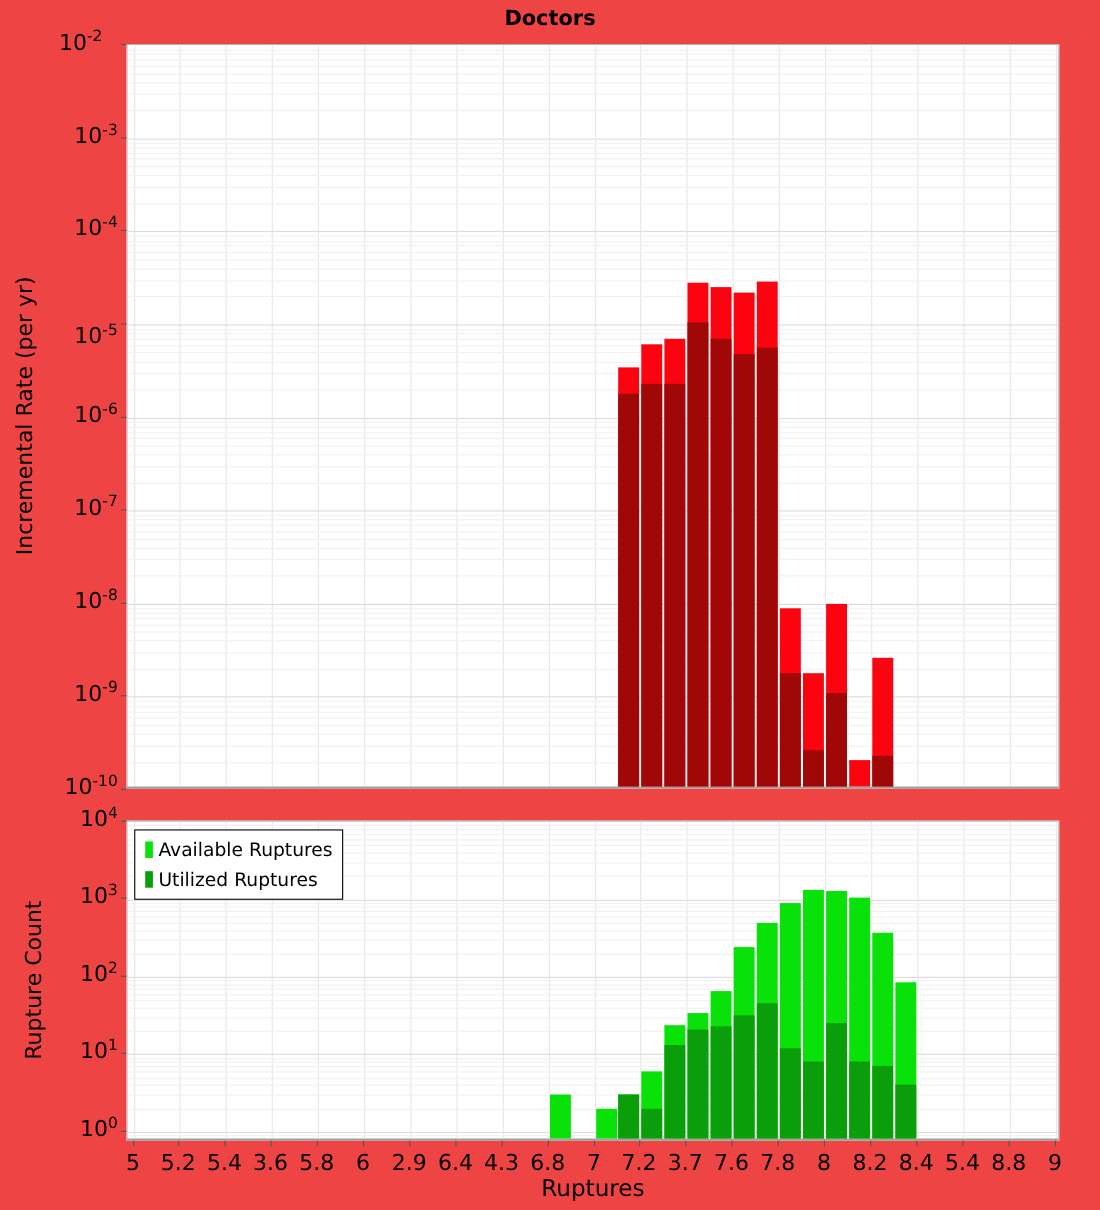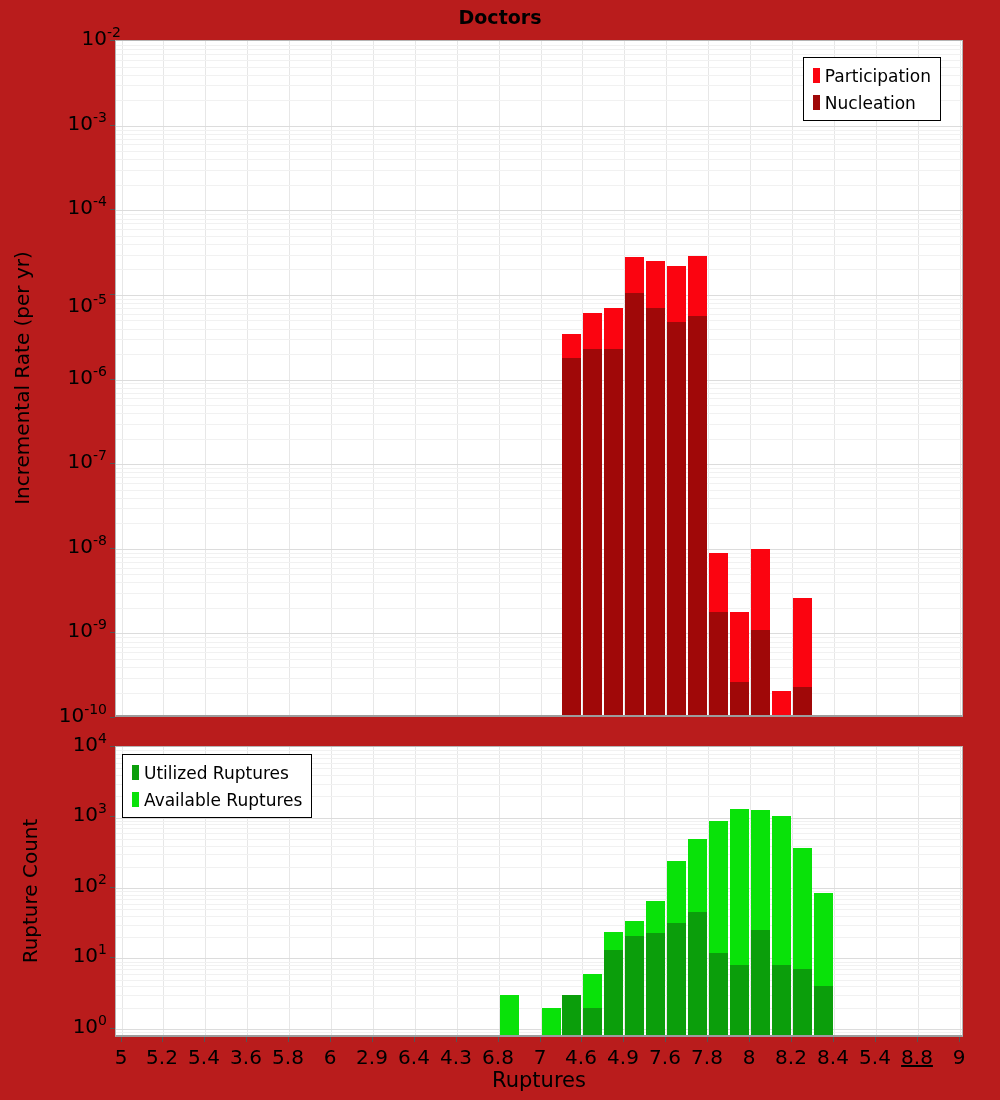--- a/index.html
+++ b/index.html
@@ -1,17 +1,17 @@
 <!DOCTYPE html>
 <html><head>
 <meta charset="utf-8">
 <style>
   html,body { margin:0; padding:0; background:#fff; }
   #fig {
-    position:relative; width:1000px; height:1100px; background:#b91c1c;
+    position:relative; width:1000px; height:1100px; background:#ef4444;
     font-family:"DejaVu Sans","Liberation Sans",sans-serif; color:#000;
     overflow:hidden;
   }
   .fig-title {
     position:absolute; left:0; right:0; top:6px; text-align:center;
     font-size:19px; font-weight:bold;
   }
   .plot {
     position:absolute; background:#fff; overflow:hidden;
     border:1px solid #b5b5b5; border-bottom:2px solid #9d9d9d;
@@ -261,48 +261,38 @@
       <div class="bar" title="Utilized Ruptures M8.1: 8" style="left: 655.9px; width: 19px; top: 218.2px; height: 72.8px; background: rgb(11, 158, 11); z-index: 3;"></div>
       <div class="bar" title="Utilized Ruptures M8.2: 7" style="left: 676.9px; width: 19px; top: 222.3px; height: 68.7px; background: rgb(11, 158, 11); z-index: 3;"></div>
       <div class="bar" title="Utilized Ruptures M8.3: 4" style="left: 697.9px; width: 19px; top: 239.4px; height: 51.6px; background: rgb(11, 158, 11); z-index: 3;"></div>
     </div>
 
   <div class="ytitle" style="left:22px; top:378px;">Incremental Rate (per yr)</div>
 
   <div class="ytitle" style="left:30px; top:891px;">Rupture Count</div>
 
   <div class="xlabel">Ruptures</div>
-<div class="ytick" style="top: 27px; left: 41px;"><span>10</span><sup>-2</sup></div>
+<div class="ytick" style="top: 27px; left: 13px;"><span>10</span><sup>-2</sup></div>
     <div class="tick-y" style="top: 40px; left: 110px;"></div>
     <div class="ytick" style="top: 112px; left: 27px;"><span>10</span><sup>-3</sup></div>
     <div class="tick-y" style="top: 125px; left: 110px;"></div>
     <div class="ytick" style="top: 196px; left: 27px;"><span>10</span><sup>-4</sup></div>
     <div class="tick-y" style="top: 209px; left: 110px;"></div>
     <div class="ytick" style="top: 294px; left: 27px;"><span>10</span><sup>-5</sup></div>
     <div class="tick-y" style="top: 294px; left: 110px;"></div>
     <div class="ytick" style="top: 366px; left: 27px;"><span>10</span><sup>-6</sup></div>
     <div class="tick-y" style="top: 379px; left: 110px;"></div>
     <div class="ytick" style="top: 450px; left: 27px;"><span>10</span><sup>-7</sup></div>
     <div class="tick-y" style="top: 463px; left: 110px;"></div>
     <div class="ytick" style="top: 535px; left: 27px;"><span>10</span><sup>-8</sup></div>
     <div class="tick-y" style="top: 548px; left: 110px;"></div>
     <div class="ytick" style="top: 619px; left: 27px;"><span>10</span><sup>-9</sup></div>
     <div class="tick-y" style="top: 632px; left: 110px;"></div>
     <div class="ytick" style="top: 704px; left: 27px;"><span>10</span><sup>-10</sup></div>
     <div class="tick-y" style="top: 717px; left: 110px;"></div>
-    <div class="legend" style="top: 57px; right: 59px;">
-      <div class="legend-item">
-        <div class="swatch" style="background: rgb(251, 4, 16);"></div>
-        <span>Participation</span>
-      </div>
-      <div class="legend-item">
-        <div class="swatch" style="background: rgb(160, 8, 8);"></div>
-        <span>Nucleation</span>
-      </div>
-    </div>
     <div class="ytick" style="top: 733px; left: 27px;"><span>10</span><sup>4</sup></div>
     <div class="tick-y" style="top: 746px; left: 110px;"></div>
     <div class="ytick" style="top: 803px; left: 27px;"><span>10</span><sup>3</sup></div>
     <div class="tick-y" style="top: 816px; left: 110px;"></div>
     <div class="ytick" style="top: 874px; left: 27px;"><span>10</span><sup>2</sup></div>
     <div class="tick-y" style="top: 887px; left: 110px;"></div>
     <div class="ytick" style="top: 944px; left: 27px;"><span>10</span><sup>1</sup></div>
     <div class="tick-y" style="top: 957px; left: 110px;"></div>
     <div class="ytick" style="top: 1015px; left: 27px;"><span>10</span><sup>0</sup></div>
     <div class="tick-y" style="top: 1028px; left: 110px;"></div>
@@ -322,42 +312,42 @@
     <div class="xtick" style="left: 372px; top: 1045px;">2.9</div>
     <div class="tick-x" style="left: 414px; top: 1037px;"></div>
     <div class="xtick" style="left: 414px; top: 1045px;">6.4</div>
     <div class="tick-x" style="left: 456px; top: 1037px;"></div>
     <div class="xtick" style="left: 456px; top: 1045px;">4.3</div>
     <div class="tick-x" style="left: 498px; top: 1037px;"></div>
     <div class="xtick" style="left: 498px; top: 1045px;">6.8</div>
     <div class="tick-x" style="left: 540px; top: 1037px;"></div>
     <div class="xtick" style="left: 540px; top: 1045px;">7</div>
     <div class="tick-x" style="left: 581px; top: 1037px;"></div>
-    <div class="xtick" style="left: 581px; top: 1045px;">4.6</div>
+    <div class="xtick" style="left: 581px; top: 1045px;">7.2</div>
     <div class="tick-x" style="left: 623px; top: 1037px;"></div>
-    <div class="xtick" style="left: 623px; top: 1045px;">4.9</div>
+    <div class="xtick" style="left: 623px; top: 1045px;">3.7</div>
     <div class="tick-x" style="left: 665px; top: 1037px;"></div>
     <div class="xtick" style="left: 665px; top: 1045px;">7.6</div>
     <div class="tick-x" style="left: 707px; top: 1037px;"></div>
     <div class="xtick" style="left: 707px; top: 1045px;">7.8</div>
     <div class="tick-x" style="left: 749px; top: 1037px;"></div>
     <div class="xtick" style="left: 749px; top: 1045px;">8</div>
     <div class="tick-x" style="left: 791px; top: 1037px;"></div>
     <div class="xtick" style="left: 791px; top: 1045px;">8.2</div>
     <div class="tick-x" style="left: 833px; top: 1037px;"></div>
     <div class="xtick" style="left: 833px; top: 1045px;">8.4</div>
     <div class="tick-x" style="left: 875px; top: 1037px;"></div>
     <div class="xtick" style="left: 875px; top: 1045px;">5.4</div>
     <div class="tick-x" style="left: 917px; top: 1037px;"></div>
-    <div class="xtick" style="left: 917px; top: 1045px; text-decoration: underline;">8.8</div>
+    <div class="xtick" style="left: 917px; top: 1045px;">8.8</div>
     <div class="tick-x" style="left: 959px; top: 1037px;"></div>
     <div class="xtick" style="left: 959px; top: 1045px;">9</div>
     <div class="legend" style="top: 754px; left: 122px;">
       <div class="legend-item">
+        <div class="swatch" style="background: rgb(9, 226, 9);"></div>
+        <span>Available Ruptures</span>
+      </div>
+      <div class="legend-item">
         <div class="swatch" style="background: rgb(11, 158, 11);"></div>
         <span>Utilized Ruptures</span>
       </div>
-      <div class="legend-item">
-        <div class="swatch" style="background: rgb(9, 226, 9);"></div>
-        <span>Available Ruptures</span>
-      </div>
     </div>
   </div>
 
 </body></html>

